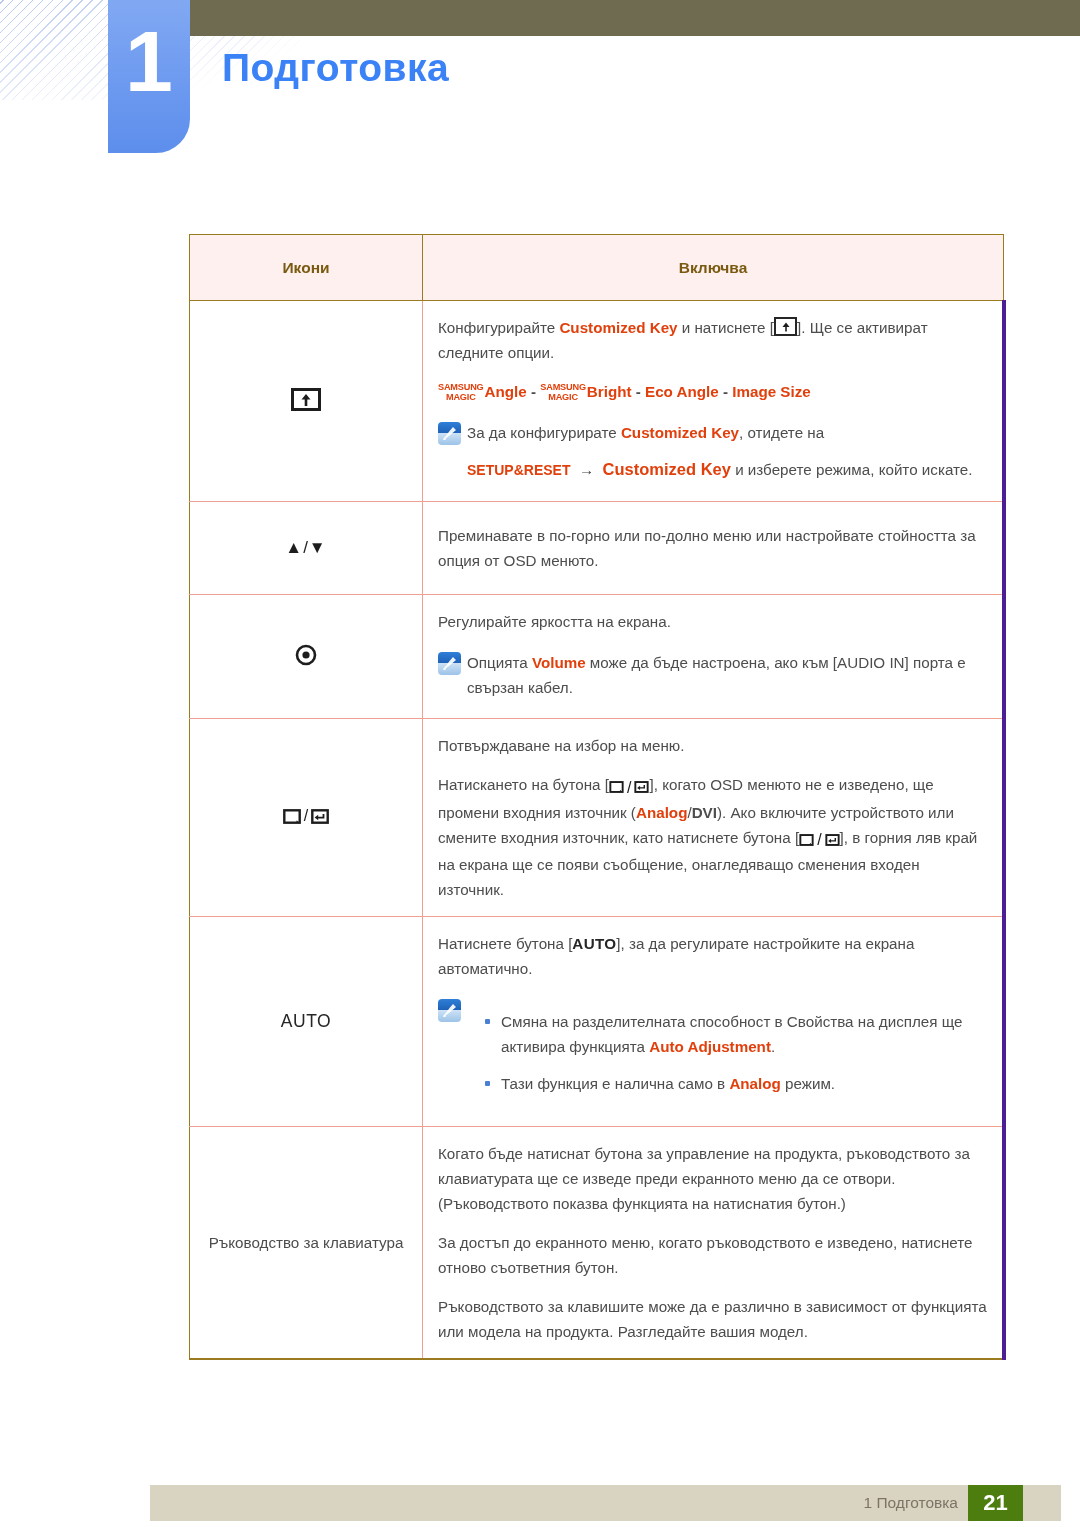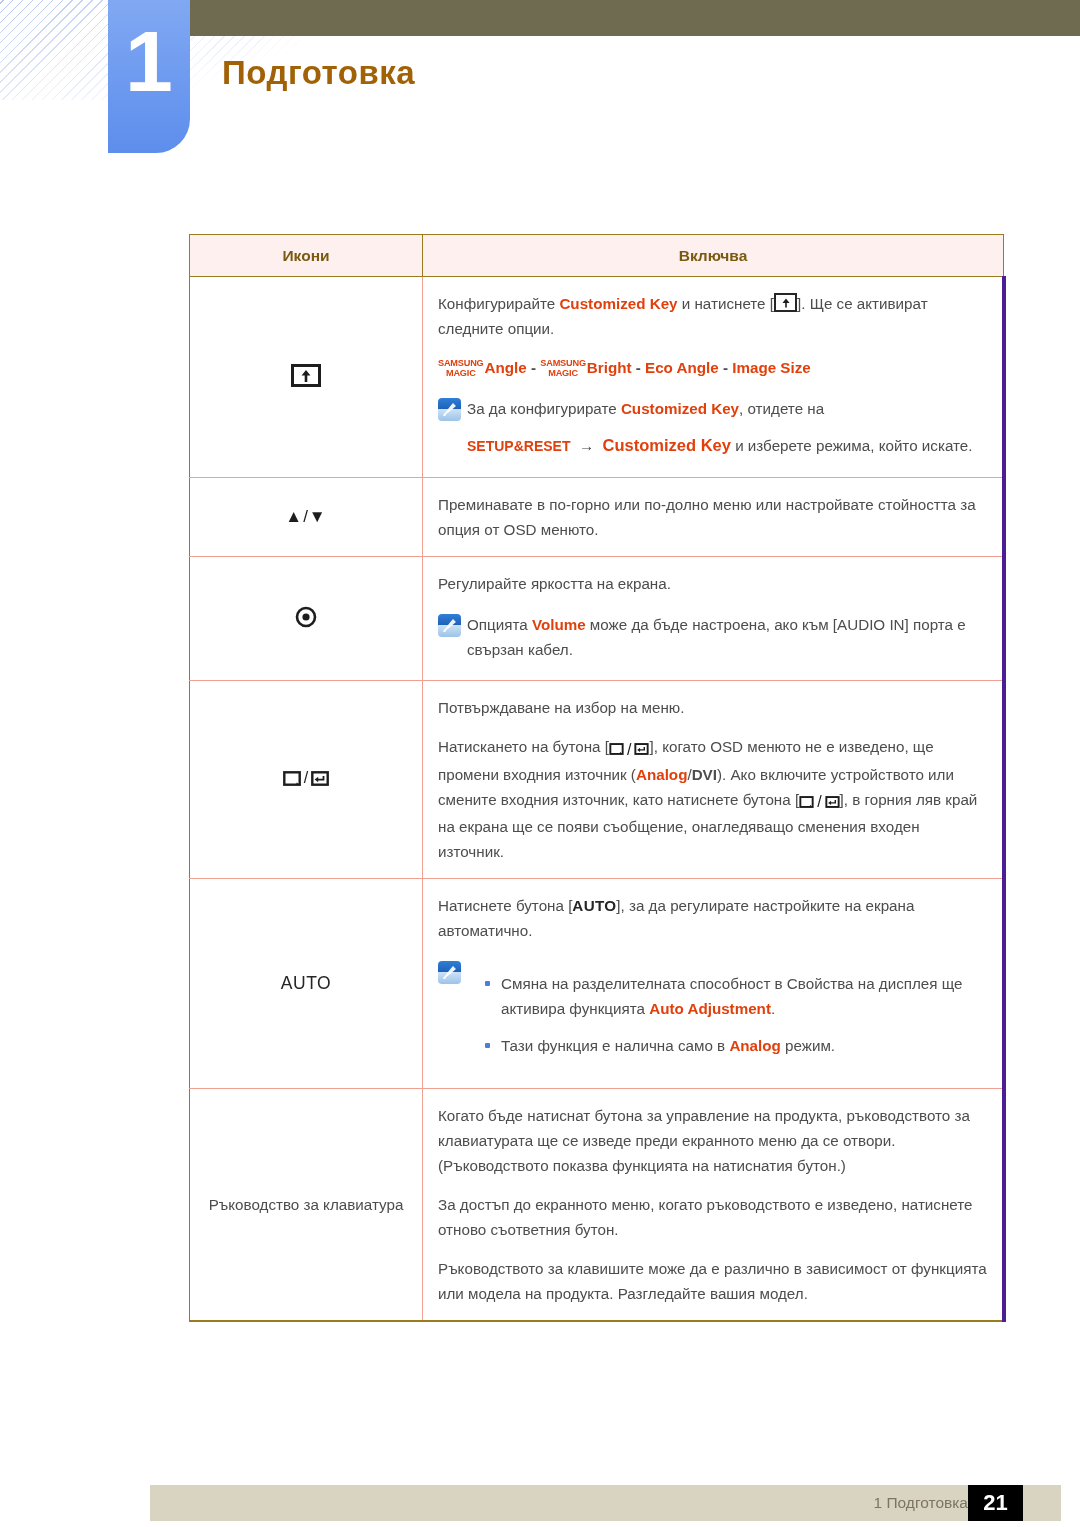--- a/index.html
+++ b/index.html
@@ -29,36 +29,36 @@
     background:linear-gradient(to bottom,#81a8f2 0%,#6d9af0 55%,#5d8eec 100%);
     border-bottom-left-radius:0;border-bottom-right-radius:34px;
   }
   .chapter-num{
     position:absolute;left:0;top:18px;width:82px;
     text-align:center;color:#ffffff;
     font-size:86px;line-height:86px;font-weight:bold;
     font-family:"Liberation Sans",sans-serif;
   }
   .page-title{
-    position:absolute;left:222px;top:54px;
-    color:#a16207;font-size:33px;font-weight:bold;
+    position:absolute;left:222px;top:46px;
+    color:#3b82f6;font-size:39px;font-weight:bold;
     letter-spacing:.5px;
   }
   
   .tbl-wrap{
     position:absolute;left:189px;top:234px;width:814px;
   }
   table.spec{
     border-collapse:collapse;width:814px;
     table-layout:fixed;
   }
   table.spec td{
     border:1px solid #f0a090;
     vertical-align:middle;
-    padding:0;
+    padding:12px;
   }
   table.spec thead td{
     background:#fdf0ee;
     border:1px solid #9a7b20;
     color:#7a5a10;
     font-weight:bold;
     font-size:15.5px;
     text-align:center;
     height:41px;
   }
@@ -120,26 +120,26 @@
   .glyph-arrows{font-size:17px;letter-spacing:1px;color:#1d1d1d;}
   .glyph-auto{font-size:17.5px;letter-spacing:.6px;color:#262626;}
   .cell-label{font-size:15.2px;line-height:26px;color:#4d4d4d;}
   .menu-enter{display:inline-flex;align-items:center;gap:3px;color:#1d1d1d;font-size:16px;}
   
   .footer-bar{
     position:absolute;left:150px;top:1485px;width:911px;height:36px;
     background:#d9d3c2;
   }
   .footer-text{
-    position:absolute;right:112px;top:1494px;
+    position:absolute;right:122px;top:1494px;
     font-size:15.5px;color:#7d7466;margin-left:36px;
   }
   .footer-page{
     position:absolute;left:968px;top:1485px;width:55px;height:36px;
-    background:#000000;color:#ffffff;
+    background:#4d7c0f;color:#ffffff;
     font-size:22px;font-weight:bold;
     display:flex;align-items:center;justify-content:center;
   }
 </style>
 </head>
 <body>
 
 <div class="hatch"></div>
 <div class="olive-bar"></div>
 <div class="chapter-tab">

